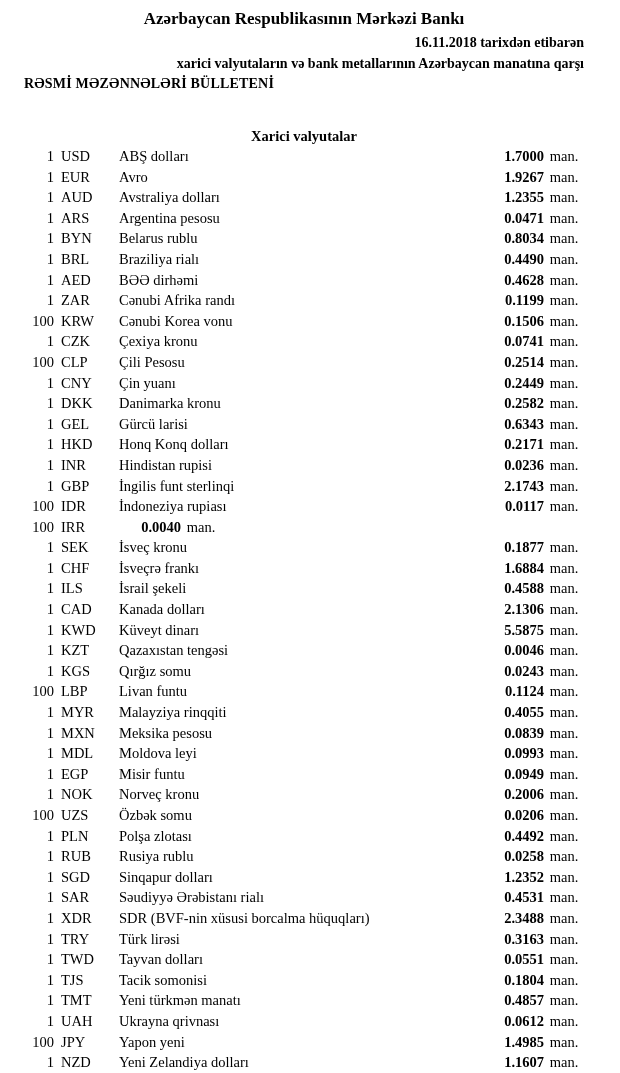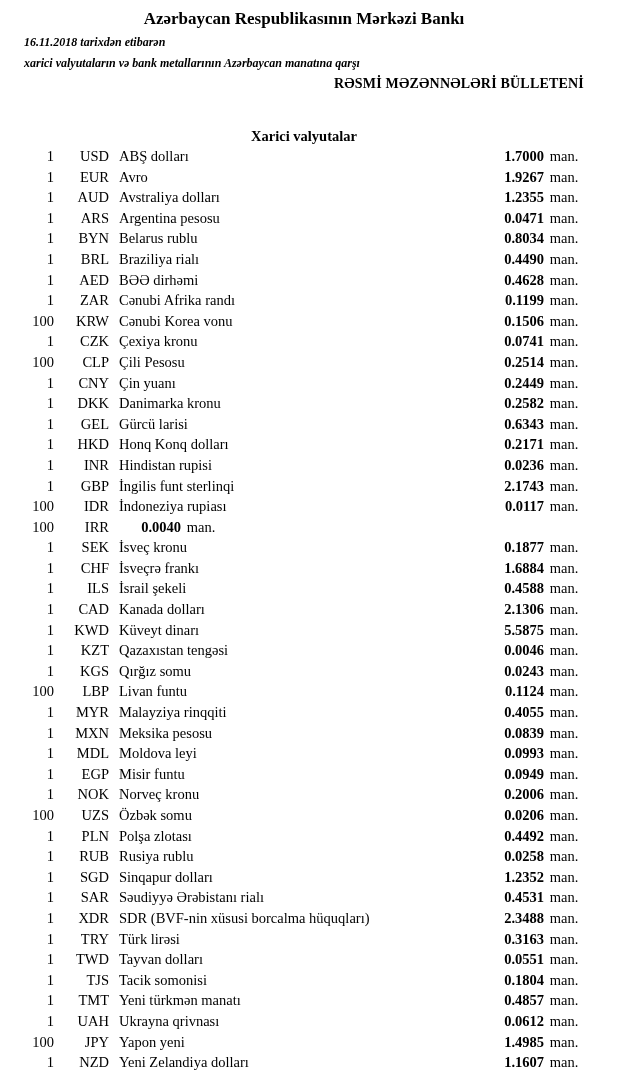--- a/index.html
+++ b/index.html
@@ -18,29 +18,28 @@
     padding: 8px 28px 0 16px;
     overflow: hidden;
   }
   .hdr-title {
     text-align: center;
     font-weight: bold;
     font-size: 17px;
     line-height: 22px;
   }
   .hdr-line {
-    text-align: left;
+    text-align: right;
     font-weight: bold;
-    font-size: 12px;
+    font-size: 14px;
     line-height: 17px;
     margin-top: 4px;
-    font-style: italic;
   }
   .hdr-bulletin {
-    text-align: right;
+    text-align: left;
     font-weight: bold;
     font-size: 14px;
     line-height: 18px;
     margin-top: 3px;
     letter-spacing: 0.2px;
   }
   .section-title {
     text-align: center;
     font-weight: bold;
     font-size: 14.5px;
@@ -57,21 +56,21 @@
     font-size: 14.5px;
     white-space: nowrap;
   }
   .qty {
     width: 30px;
     text-align: right;
     flex: 0 0 auto;
   }
   .code {
     width: 48px;
-    text-align: right;
+    text-align: left;
     margin-left: 7px;
     flex: 0 0 auto;
   }
   .name {
     flex: 1 1 auto;
     text-align: left;
     padding-left: 10px;
     overflow: hidden;
   }
   .rate {

